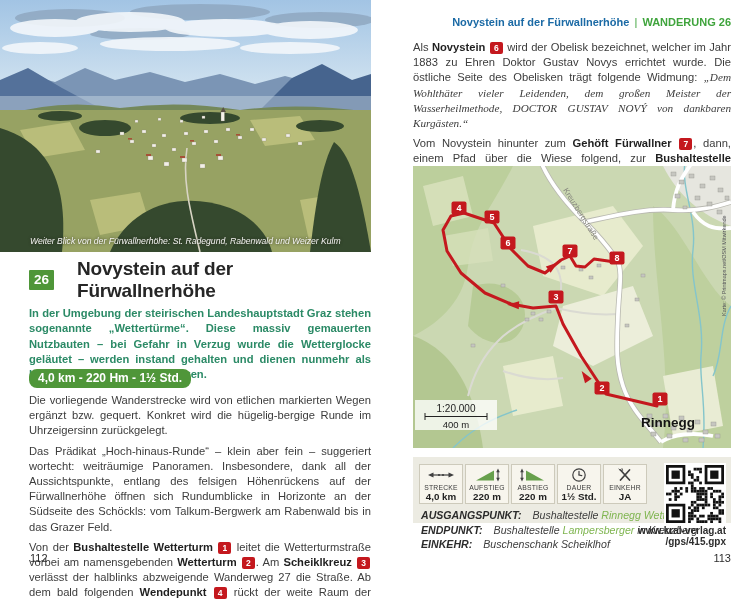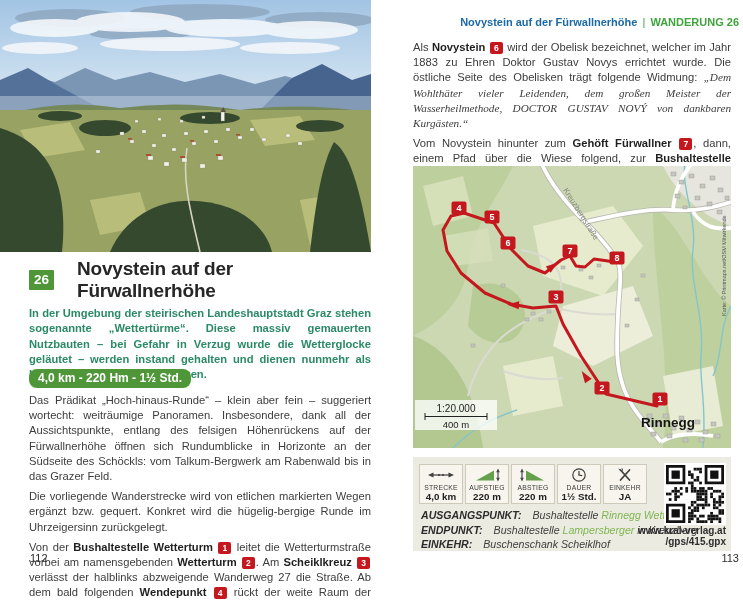--- a/index.html
+++ b/index.html
@@ -25,31 +25,31 @@
   p.body{font-size:11.2px;line-height:15.2px;text-align:justify;margin:0 0 5px 0;color:#3c3c3c;}
   p.body strong{color:#1f1f1f;}
   .num-badge{display:inline-block;min-width:13px;height:12px;background:#c4181e;color:#fff;
              font-weight:bold;font-style:normal;font-size:8.5px;line-height:12px;text-align:center;
              border-radius:2px;vertical-align:0px;margin:0 1px;}
   .page-num{position:absolute;top:552px;font-size:11px;color:#2e2e2e;}
   .page-num.left{left:1px;}
   .page-num.right{right:0;}
 
   
-  .page-right{position:absolute;left:413px;top:0;width:318px;height:600px;padding-left:8px;}
+  .page-right{position:absolute;left:413px;top:0;width:318px;height:600px;}
   .rp-header{position:absolute;top:16px;right:0;font-size:11px;font-weight:bold;white-space:nowrap;}
   .hdr-title{color:#1b6aa5;}
   .hdr-sep{color:#3fa43c;font-weight:normal;margin:0 2px;}
   .hdr-sec{color:#3fa43c;}
   .rp-body{position:absolute;top:40px;left:0;width:318px;}
   .rp-body p.body em{color:#3c3c3c;font-family:Liberation Serif, serif;}
   .map{position:absolute;top:166px;left:0;width:318px;height:282px;}
   .map svg{display:block;width:100%;height:100%;}
 
-  .info-panel{position:absolute;top:457px;left:0;width:318px;height:94px;background:#ecebe2;}
+  .info-panel{position:absolute;top:457px;left:0;width:318px;height:66px;background:#ecebe2;}
   .stat-row{position:absolute;top:7px;left:6px;display:flex;gap:2px;}
   .stat-cell{width:42px;height:38px;background:#f7f5ed;border:1px solid #cdcabb;
              display:flex;flex-direction:column;align-items:center;justify-content:center;}
   .stat-cell svg{display:block;margin-bottom:1px;}
   .stat-label{font-size:6.8px;letter-spacing:.2px;color:#3a3a3a;}
   .stat-value{font-size:9.8px;font-weight:bold;color:#222;line-height:11px;}
   .route-info{position:absolute;top:51px;left:8px;width:225px;font-style:italic;}
   .ri-line{font-size:10.6px;line-height:14.5px;color:#3c3c3c;white-space:nowrap;}
   .ri-label{font-weight:bold;color:#2b2b2b;margin-right:11px;}
   .ri-green{color:#7fb550;}
@@ -143,35 +143,36 @@
           <rect x="146" y="154" width="5" height="2"></rect>
             <rect x="180" y="156" width="5" height="2"></rect>
           <rect x="216" y="154" width="5" height="2"></rect>
             <rect x="128" y="138" width="4" height="1.6"></rect>
           <rect x="190" y="140" width="4" height="1.6"></rect>
             <rect x="236" y="134" width="4" height="1.6"></rect>
         </g>
         <rect x="221" y="112" width="3.5" height="9" fill="#f5f2ea" stroke="#7e7a6c" stroke-width=".3"></rect>
         <polygon points="220.5,112 226,112 223.2,107" fill="#5a5246"></polygon>
       </svg>
+      <div class="photo-caption">Weiter Blick von der Fürwallnerhöhe: St. Radegund, Rabenwald und Weizer Kulm</div>
     </div>
 
     <div class="title-row">
       <span class="route-num">26</span>
       <span class="lp-title">Novystein auf der Fürwallnerhöhe</span>
     </div>
 
 
     <div class="intro">In der Umgebung der steirischen Landeshauptstadt Graz stehen sogenannte „Wettertürme“. Diese massiv gemauerten Nutzbauten – bei Gefahr in Verzug wurde die Wetterglocke geläutet – werden instand gehalten und dienen nunmehr als historisch wertvolle Landmarken.</div>
 
     <div class="stats-badge">4,0 km - 220 Hm - 1½ Std.</div>
 
     <div class="lp-body">
+      <p class="body">Die vorliegende Wanderstrecke wird von etlichen markierten Wegen ergänzt bzw. gequert. Konkret wird die hügelig-bergige Runde im Uhrzeigersinn zurückgelegt.</p>
       <p class="body">Das Prädikat „Hoch-hinaus-Runde“ – klein aber fein – suggeriert wortecht: weiträumige Panoramen. Insbesondere, dank all der Aussichtspunkte, entlang des felsigen Höhenrückens auf der Fürwallnerhöhe öffnen sich Rundumblicke in Horizonte an der Südseite des Schöckls: vom Talkum-Bergwerk am Rabenwald bis in das Grazer Feld.</p>
-      <p class="body">Die vorliegende Wanderstrecke wird von etlichen markierten Wegen ergänzt bzw. gequert. Konkret wird die hügelig-bergige Runde im Uhrzeigersinn zurückgelegt.</p>
       <p class="body">Von der <strong>Bushaltestelle Wetterturm </strong><span class="num-badge">1</span> leitet die Wetterturmstraße vorbei am namensgebenden <strong>Wetterturm </strong><span class="num-badge">2</span>. Am <strong>Scheiklkreuz </strong><span class="num-badge">3</span> verlässt der halblinks abzweigende Wanderweg 27 die Straße. Ab dem bald folgenden <strong>Wendepunkt </strong><span class="num-badge">4</span> rückt der weite Raum der südlichen Steiermark ins Blickfeld, während der Weg bergan führt, hinweg über die  (910 m).</p>
     </div>
 
     <div class="page-num left">112</div>
   </div>
 
   <div class="page-right">
 
     <div class="rp-header">
       <span class="hdr-title">Novystein auf der Fürwallnerhöhe</span>

